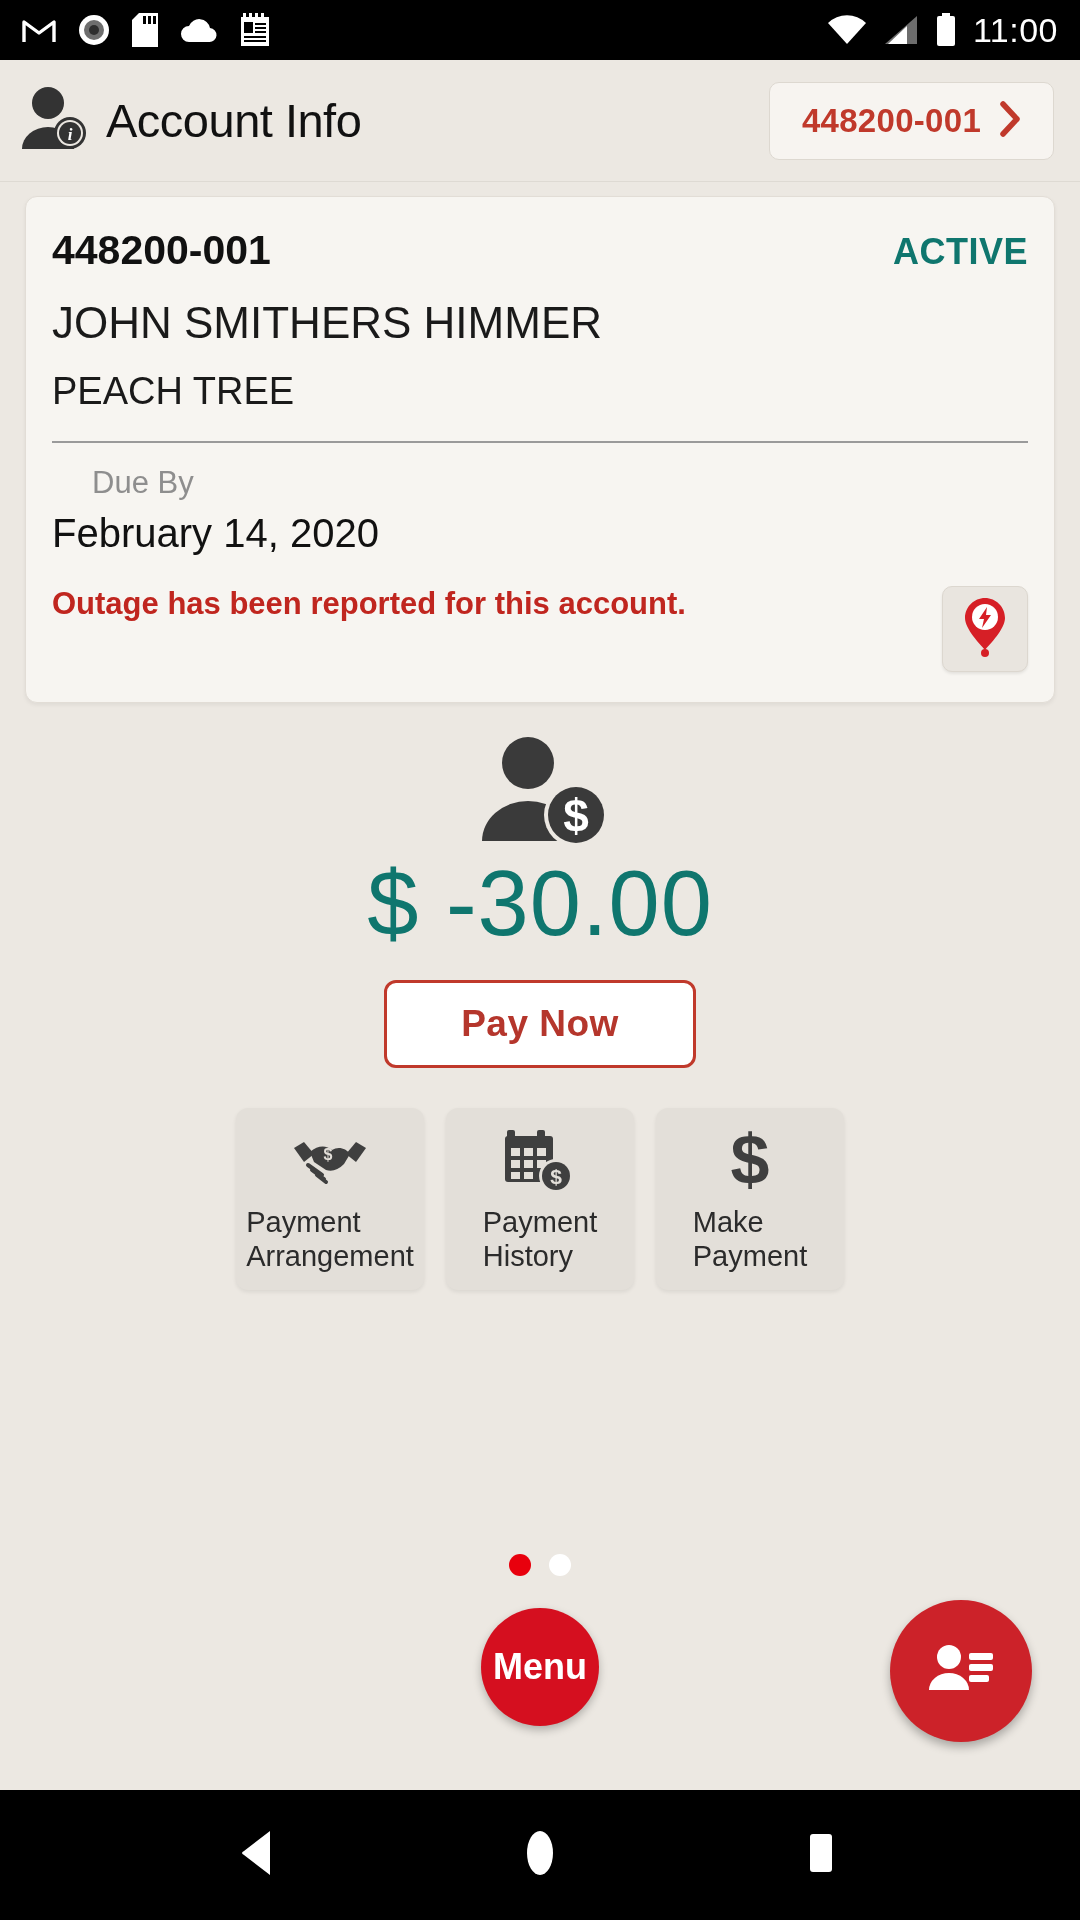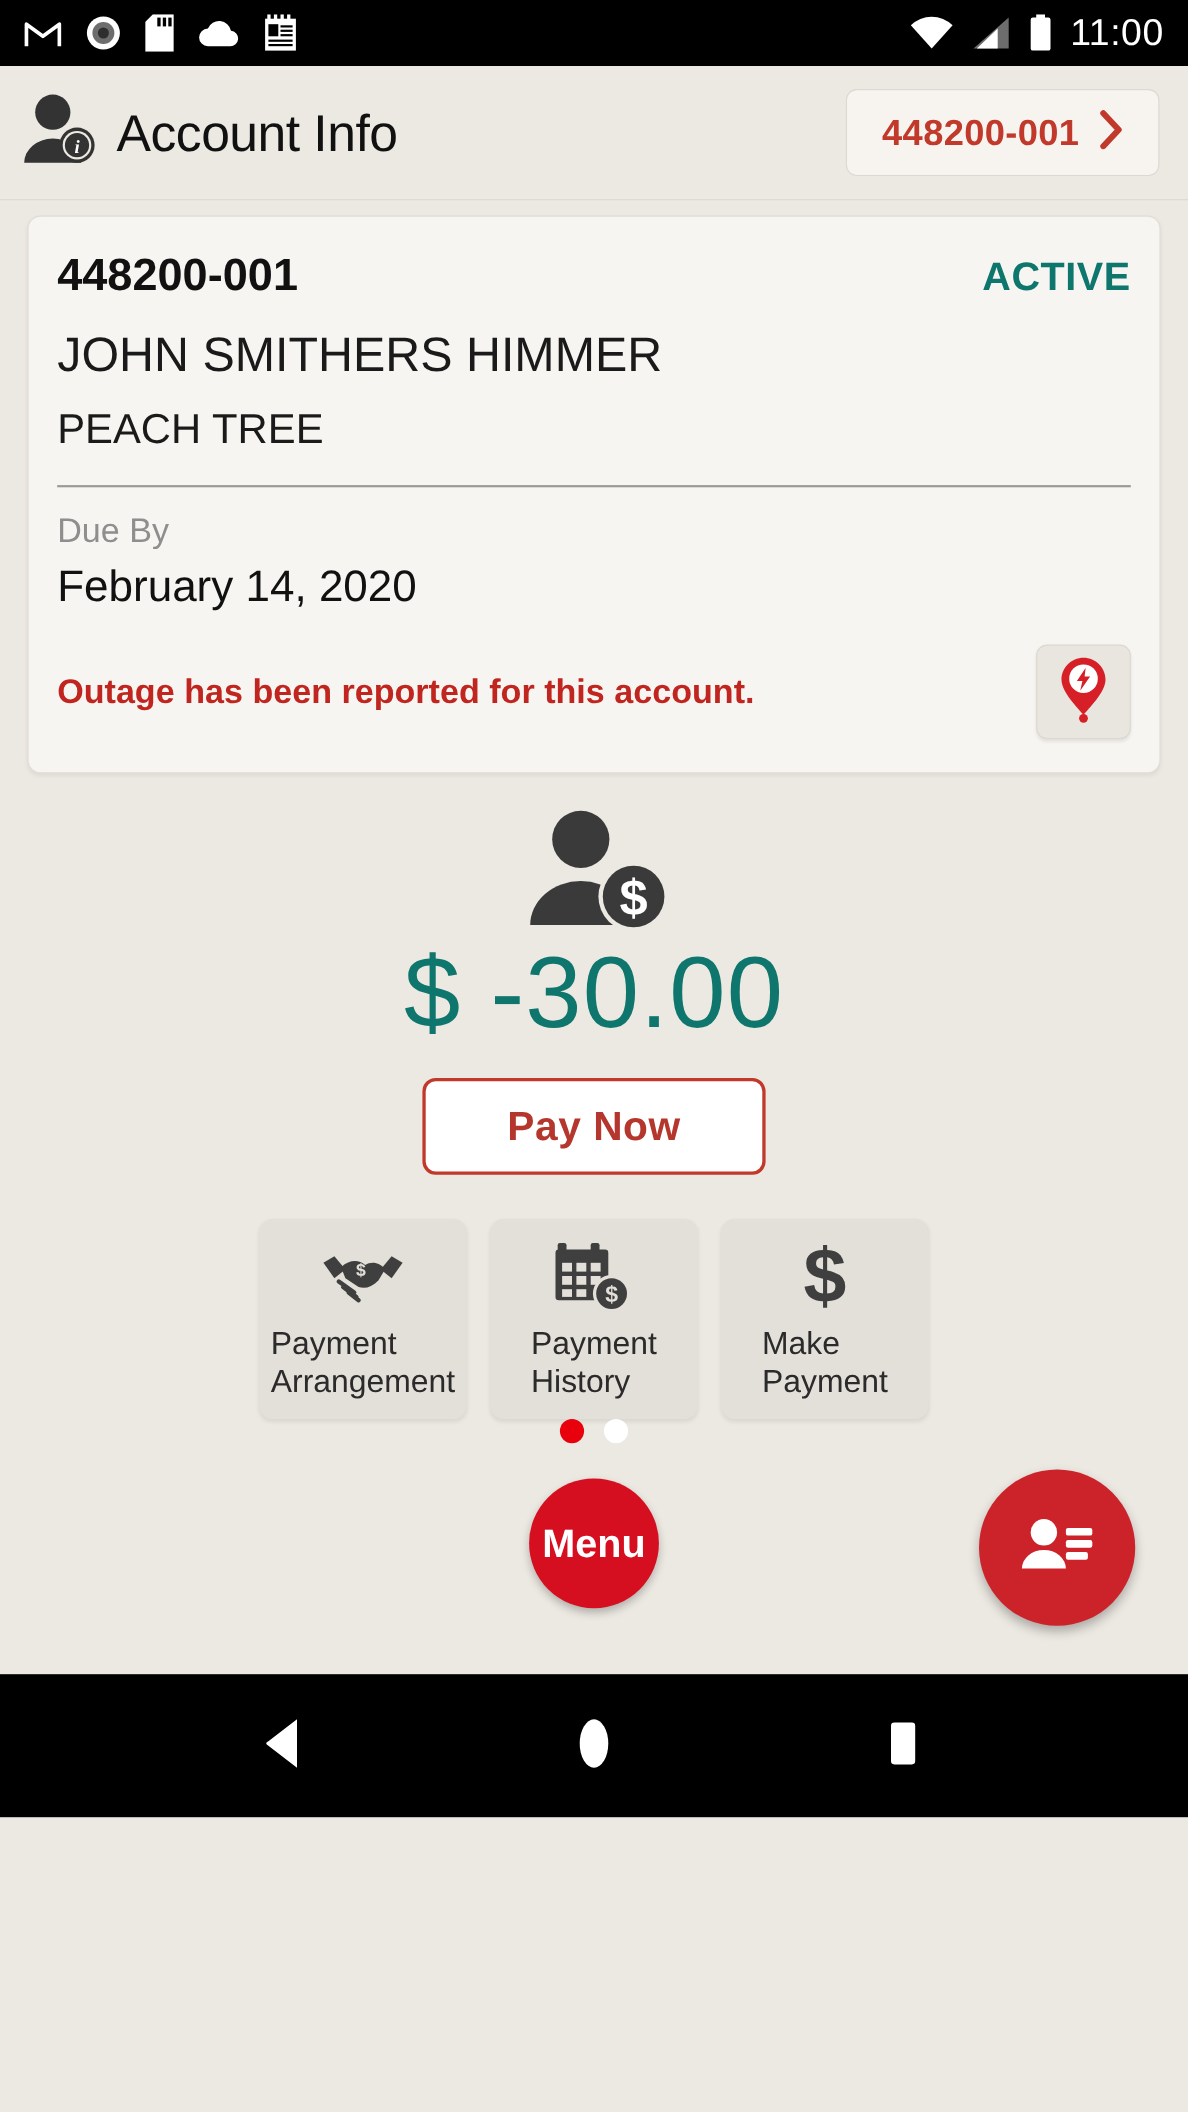--- a/index.html
+++ b/index.html
@@ -4,21 +4,21 @@
 <style>
   * { box-sizing: border-box; margin: 0; padding: 0; }
   html, body {
     width: 1080px; height: 1920px;
     background: #ece8e2;
     font-family: "Liberation Sans", sans-serif;
     overflow: hidden;
   }
   #screen {
     position: relative;
-    width: 1080px; height: 1652px;
+    width: 1080px; height: 1920px;
     background: #ece8e2;
     display: flex; flex-direction: column;
   }
 
   
   .status-bar {
     height: 60px; background: #000; color: #fff;
     display: flex; align-items: center;
     padding: 0 22px; flex: 0 0 60px;
   }
@@ -58,23 +58,23 @@
     padding: 30px 26px 30px 26px;
     box-shadow: 0 2px 4px rgba(0,0,0,.06);
     position: relative;
   }
   .card-top-row { display: flex; align-items: baseline; }
   .acct-number { font-size: 41px; font-weight: 700; color: #111; }
   .acct-status { margin-left: auto; font-size: 36px; font-weight: 700; color: #0f766e; letter-spacing: .5px; }
   .acct-name { font-size: 44px; color: #1a1a1a; margin-top: 24px; font-weight: 400; }
   .acct-addr { font-size: 38px; color: #1a1a1a; margin-top: 22px; font-weight: 400; }
   .card-divider { height: 2px; background: #9a9a9a; margin: 28px 0 22px 0; }
-  .due-label { font-size: 31px; color: #8e8e8e; }
+  .due-label { font-size: 31px; color: #8e8e8e; margin-left: 40px; }
   .due-date { font-size: 40px; color: #111; margin-top: 10px; }
-  .outage-row { display: flex; align-items: center; margin-top: 30px; }
+  .outage-row { display: flex; margin-top: 30px; }
   .outage-text { font-size: 31px; font-weight: 700; color: #c0261f; }
   .outage-btn {
     margin-left: auto;
     width: 86px; height: 86px;
     background: #e9e5df;
     border: 1px solid #dcd7cf;
     border-radius: 10px;
     display: flex; align-items: center; justify-content: center;
     box-shadow: 0 2px 3px rgba(0,0,0,.08);
   }

